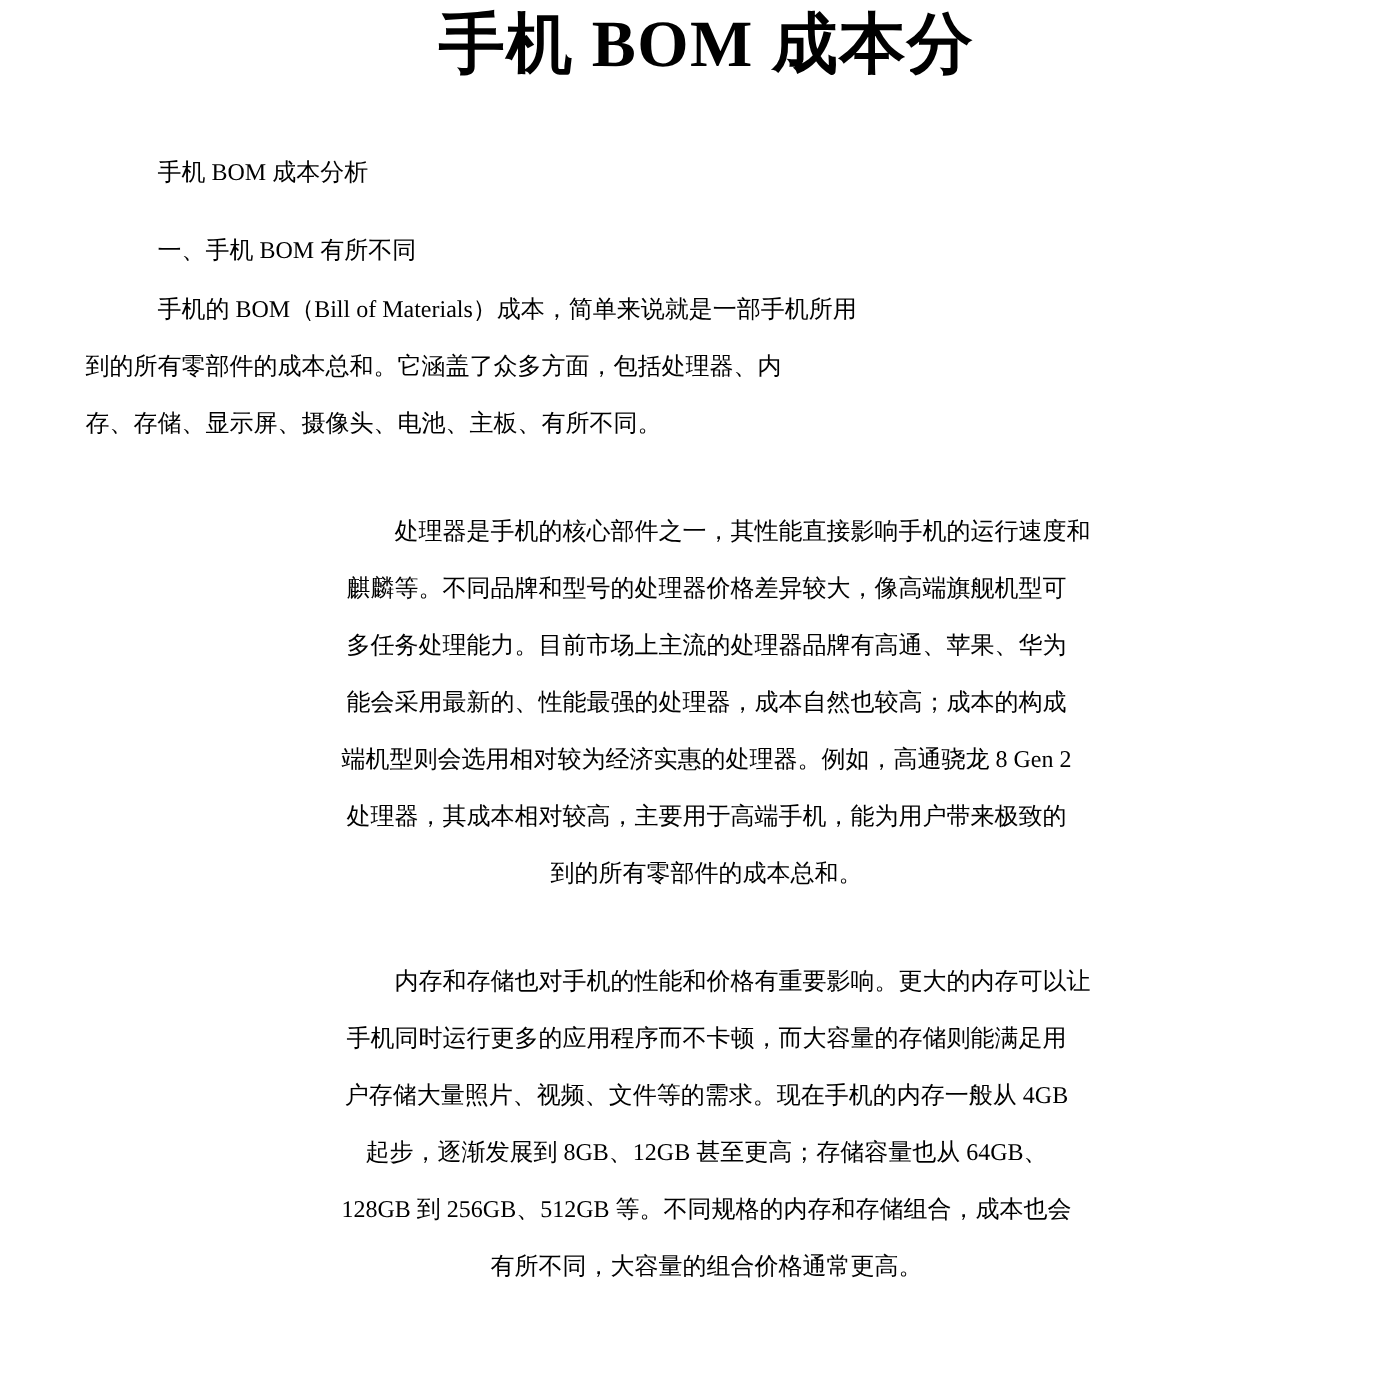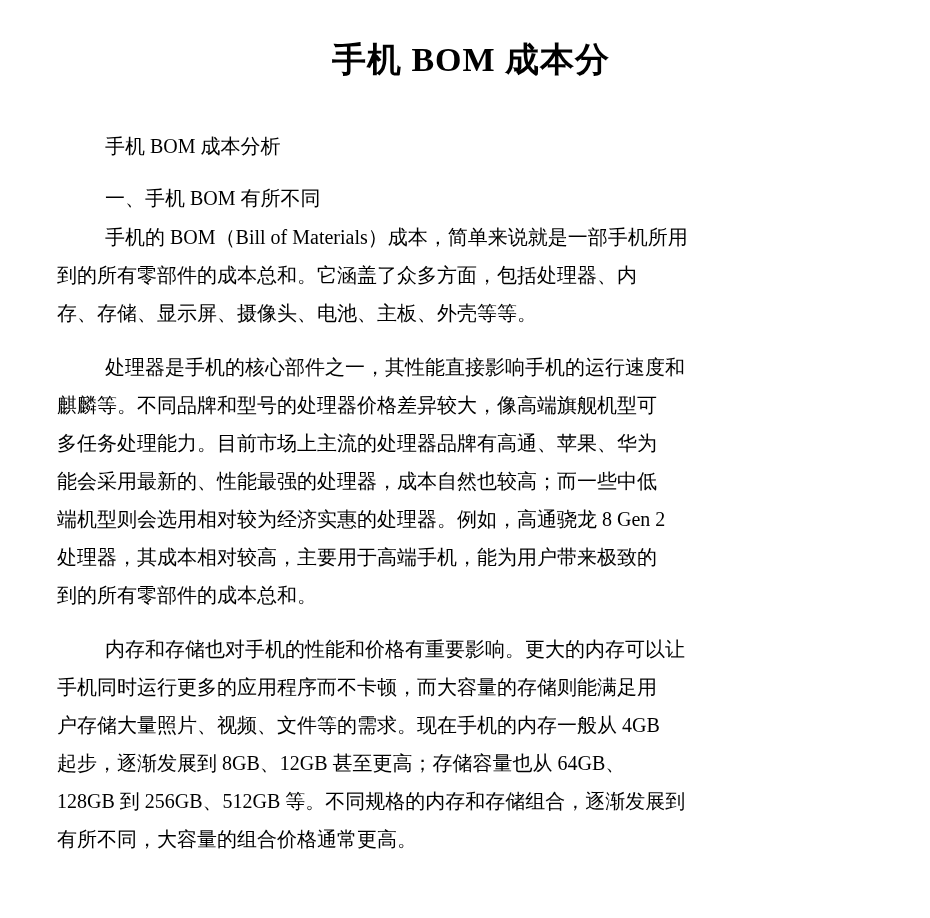--- a/index.html
+++ b/index.html
@@ -15,78 +15,78 @@
   .page {
     font-family: "Liberation Serif", "DejaVu Serif", serif;
     color: #000000;
     width: 930px;
     height: 918px;
     box-sizing: border-box;
     padding-left: 57px;
     padding-right: 45px;
   }
   .doc-title {
-    font-size: 34px;
+    font-size: 44px;
     font-weight: 700;
     text-align: center;
     margin: 0;
-    padding-top: 30px;
     line-height: 60px;
     letter-spacing: 1px;
   }
   .line {
-    font-size: 20px;
+    font-size: 16px;
     line-height: 38px;
     height: 38px;
     white-space: nowrap;
     margin: 0;
   }
   .indent {
     text-indent: 48px;
   }
   .subtitle {
     margin-top: 37px;
   }
   .heading {
     margin-top: 14px;
   }
   .paragraph {
     margin-top: 1px;
   }
   .paragraph + .paragraph {
-    margin-top: 16px;
+    margin-top: 34px;
+    text-align: center;
   }
 </style>
 </head>
 <body>
 
 <div class="page">
   <h1 class="doc-title">手机 BOM 成本分</h1>
 
   <p class="line indent subtitle">手机 BOM 成本分析</p>
 
   <p class="line indent heading">一、手机 BOM 有所不同</p>
 
   <div id="paragraphs">
       <div class="paragraph">
         <div class="line indent">手机的 BOM（Bill of Materials）成本，简单来说就是一部手机所用</div>
         <div class="line">到的所有零部件的成本总和。它涵盖了众多方面，包括处理器、内</div>
-        <div class="line">存、存储、显示屏、摄像头、电池、主板、外壳等等。</div>
+        <div class="line">存、存储、显示屏、摄像头、电池、主板、有所不同。</div>
       </div>
       <div class="paragraph">
         <div class="line indent">处理器是手机的核心部件之一，其性能直接影响手机的运行速度和</div>
         <div class="line">麒麟等。不同品牌和型号的处理器价格差异较大，像高端旗舰机型可</div>
         <div class="line">多任务处理能力。目前市场上主流的处理器品牌有高通、苹果、华为</div>
-        <div class="line">能会采用最新的、性能最强的处理器，成本自然也较高；而一些中低</div>
+        <div class="line">能会采用最新的、性能最强的处理器，成本自然也较高；成本的构成</div>
         <div class="line">端机型则会选用相对较为经济实惠的处理器。例如，高通骁龙 8 Gen 2</div>
         <div class="line">处理器，其成本相对较高，主要用于高端手机，能为用户带来极致的</div>
         <div class="line">到的所有零部件的成本总和。</div>
       </div>
       <div class="paragraph">
         <div class="line indent">内存和存储也对手机的性能和价格有重要影响。更大的内存可以让</div>
         <div class="line">手机同时运行更多的应用程序而不卡顿，而大容量的存储则能满足用</div>
         <div class="line">户存储大量照片、视频、文件等的需求。现在手机的内存一般从 4GB</div>
         <div class="line">起步，逐渐发展到 8GB、12GB 甚至更高；存储容量也从 64GB、</div>
-        <div class="line">128GB 到 256GB、512GB 等。不同规格的内存和存储组合，逐渐发展到</div>
+        <div class="line">128GB 到 256GB、512GB 等。不同规格的内存和存储组合，成本也会</div>
         <div class="line">有所不同，大容量的组合价格通常更高。</div>
       </div>
     </div>
 </div>
 
 </body></html>

